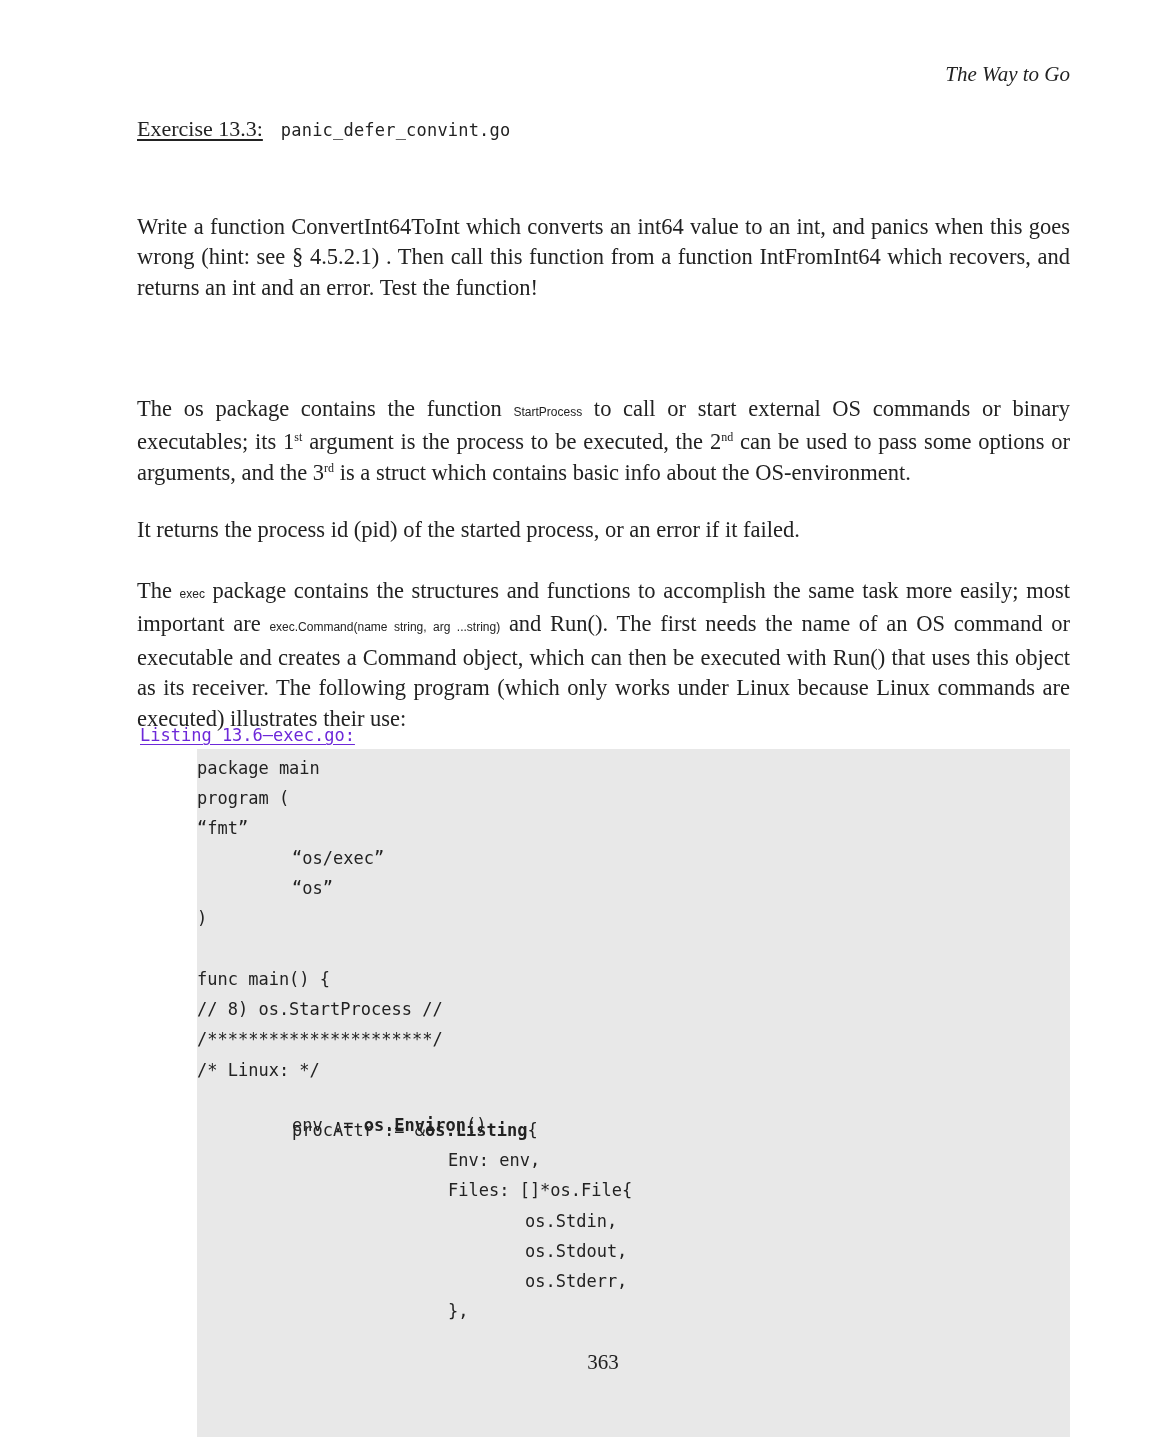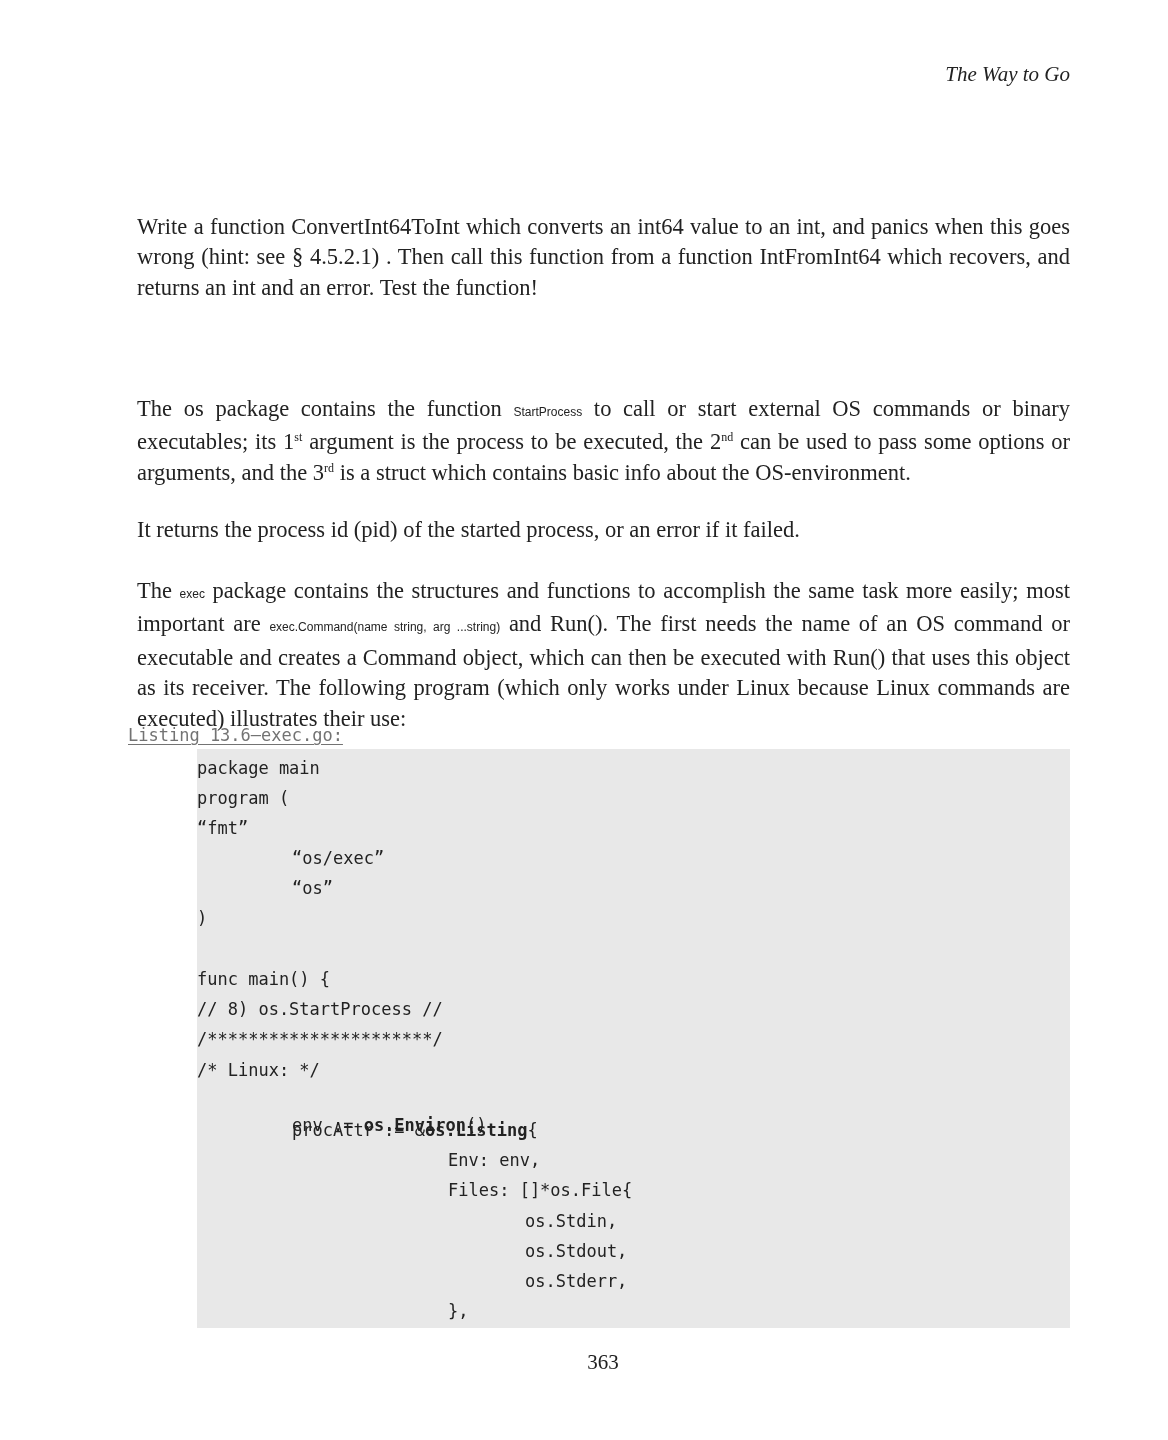--- a/index.html
+++ b/index.html
@@ -24,26 +24,26 @@
   }
   .para code { font-family: Liberation Sans, sans-serif; font-size: 12px; }
   .para sup { font-size: 12px; line-height: 0; vertical-align: super; }
 
   .heading {
     position: absolute; left: 137px; top: 292px;
     font-size: 29.5px; font-weight: bold; color: #222; white-space: nowrap;
   }
 
   .listing-label {
-    position: absolute; left: 128px; top: 725px;
-    font-size: 17px; text-decoration: underline; text-underline-offset: 3px; color: #737373;
+    position: absolute; left: 140px; top: 725px;
+    font-size: 17px; text-decoration: underline; text-underline-offset: 3px; color: #6d28d9;
     white-space: nowrap;
   }
   .code-block {
-    position: absolute; left: 197px; top: 749px; width: 873px; height: 579px;
+    position: absolute; left: 197px; top: 749px; width: 873px; height: 688px;
     background: #e8e8e8;
   }
   .code-line {
     position: absolute; left: 0; height: 30px; line-height: 30px;
     font-size: 17px; color: #222; white-space: pre;
   }
   .code-line b { font-weight: bold; }
   .i0 { left: 0px; }
   .i1 { left: 95px; }
   .i2 { left: 251px; }
@@ -54,20 +54,23 @@
     font-size: 21px; color: #222;
   }
 </style>
 </head>
 <body>
 
 <div class="page serif">
 
   <div class="running-head">The Way to Go</div>
 
+  <div class="exercise">
+    <span class="ex-label">Exercise 13.3:</span><span class="ex-file mono">panic_defer_convint.go</span>
+  </div>
 
   <div class="para" style="top:175px;">Write a function ConvertInt64ToInt which converts an int64 value to an int, and panics when this goes wrong (hint: see § 4.5.2.1) . Then call this function from a function IntFromInt64 which recovers, and returns an int and an error. Test the function!</div>
 
 
   <div class="para" style="top:357px;"><span>The os package contains the function </span><code>StartProcess</code><span> to call or start external OS commands or binary executables; its 1</span><sup>st</sup><span> argument is the process to be executed, the 2</span><sup>nd</sup><span> can be used to pass some options or arguments, and the 3</span><sup>rd</sup><span> is a struct which contains basic info about the OS-environment.</span></div>
 
   <div class="para" style="top:478px;">It returns the process id (pid) of the started process, or an error if it failed.</div>
 
   <div class="para" style="top:539px;"><span>The </span><code>exec</code><span> package contains the structures and functions to accomplish the same task more easily; most important are </span><code>exec.Command(name string, arg ...string)</code><span> and Run(). The first needs the name of an OS command or executable and creates a Command object, which can then be executed with Run() that uses this object as its receiver. The following program (which only works under Linux because Linux commands are executed) illustrates their use:</span></div>
 

